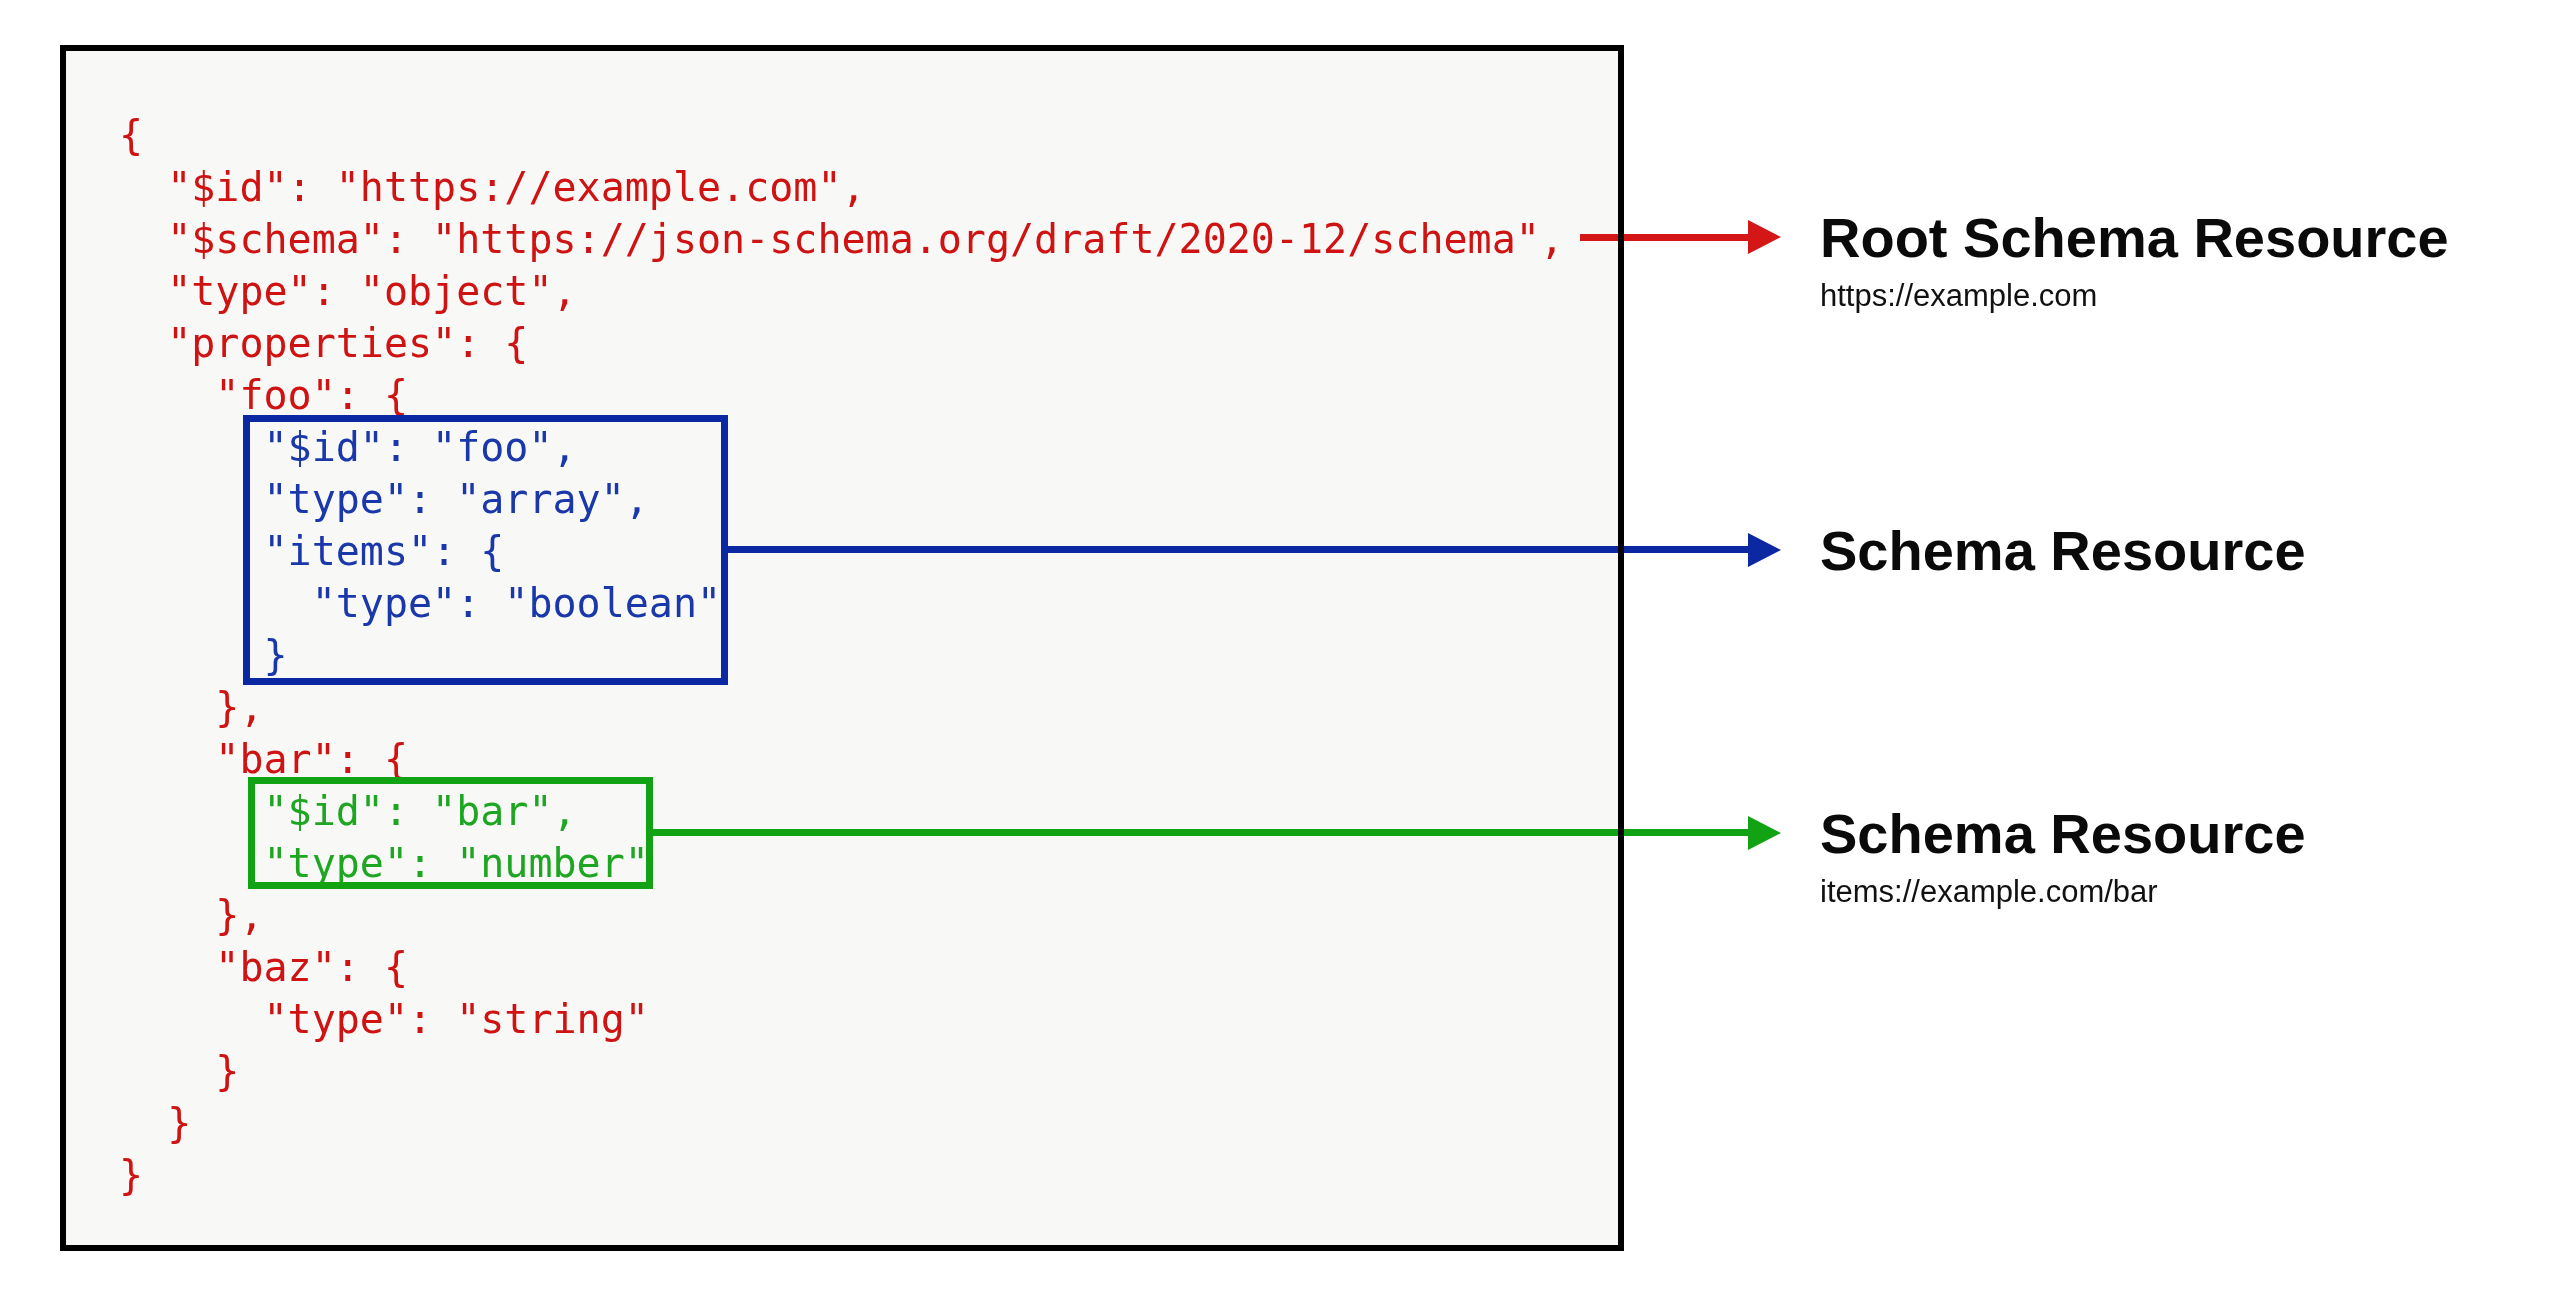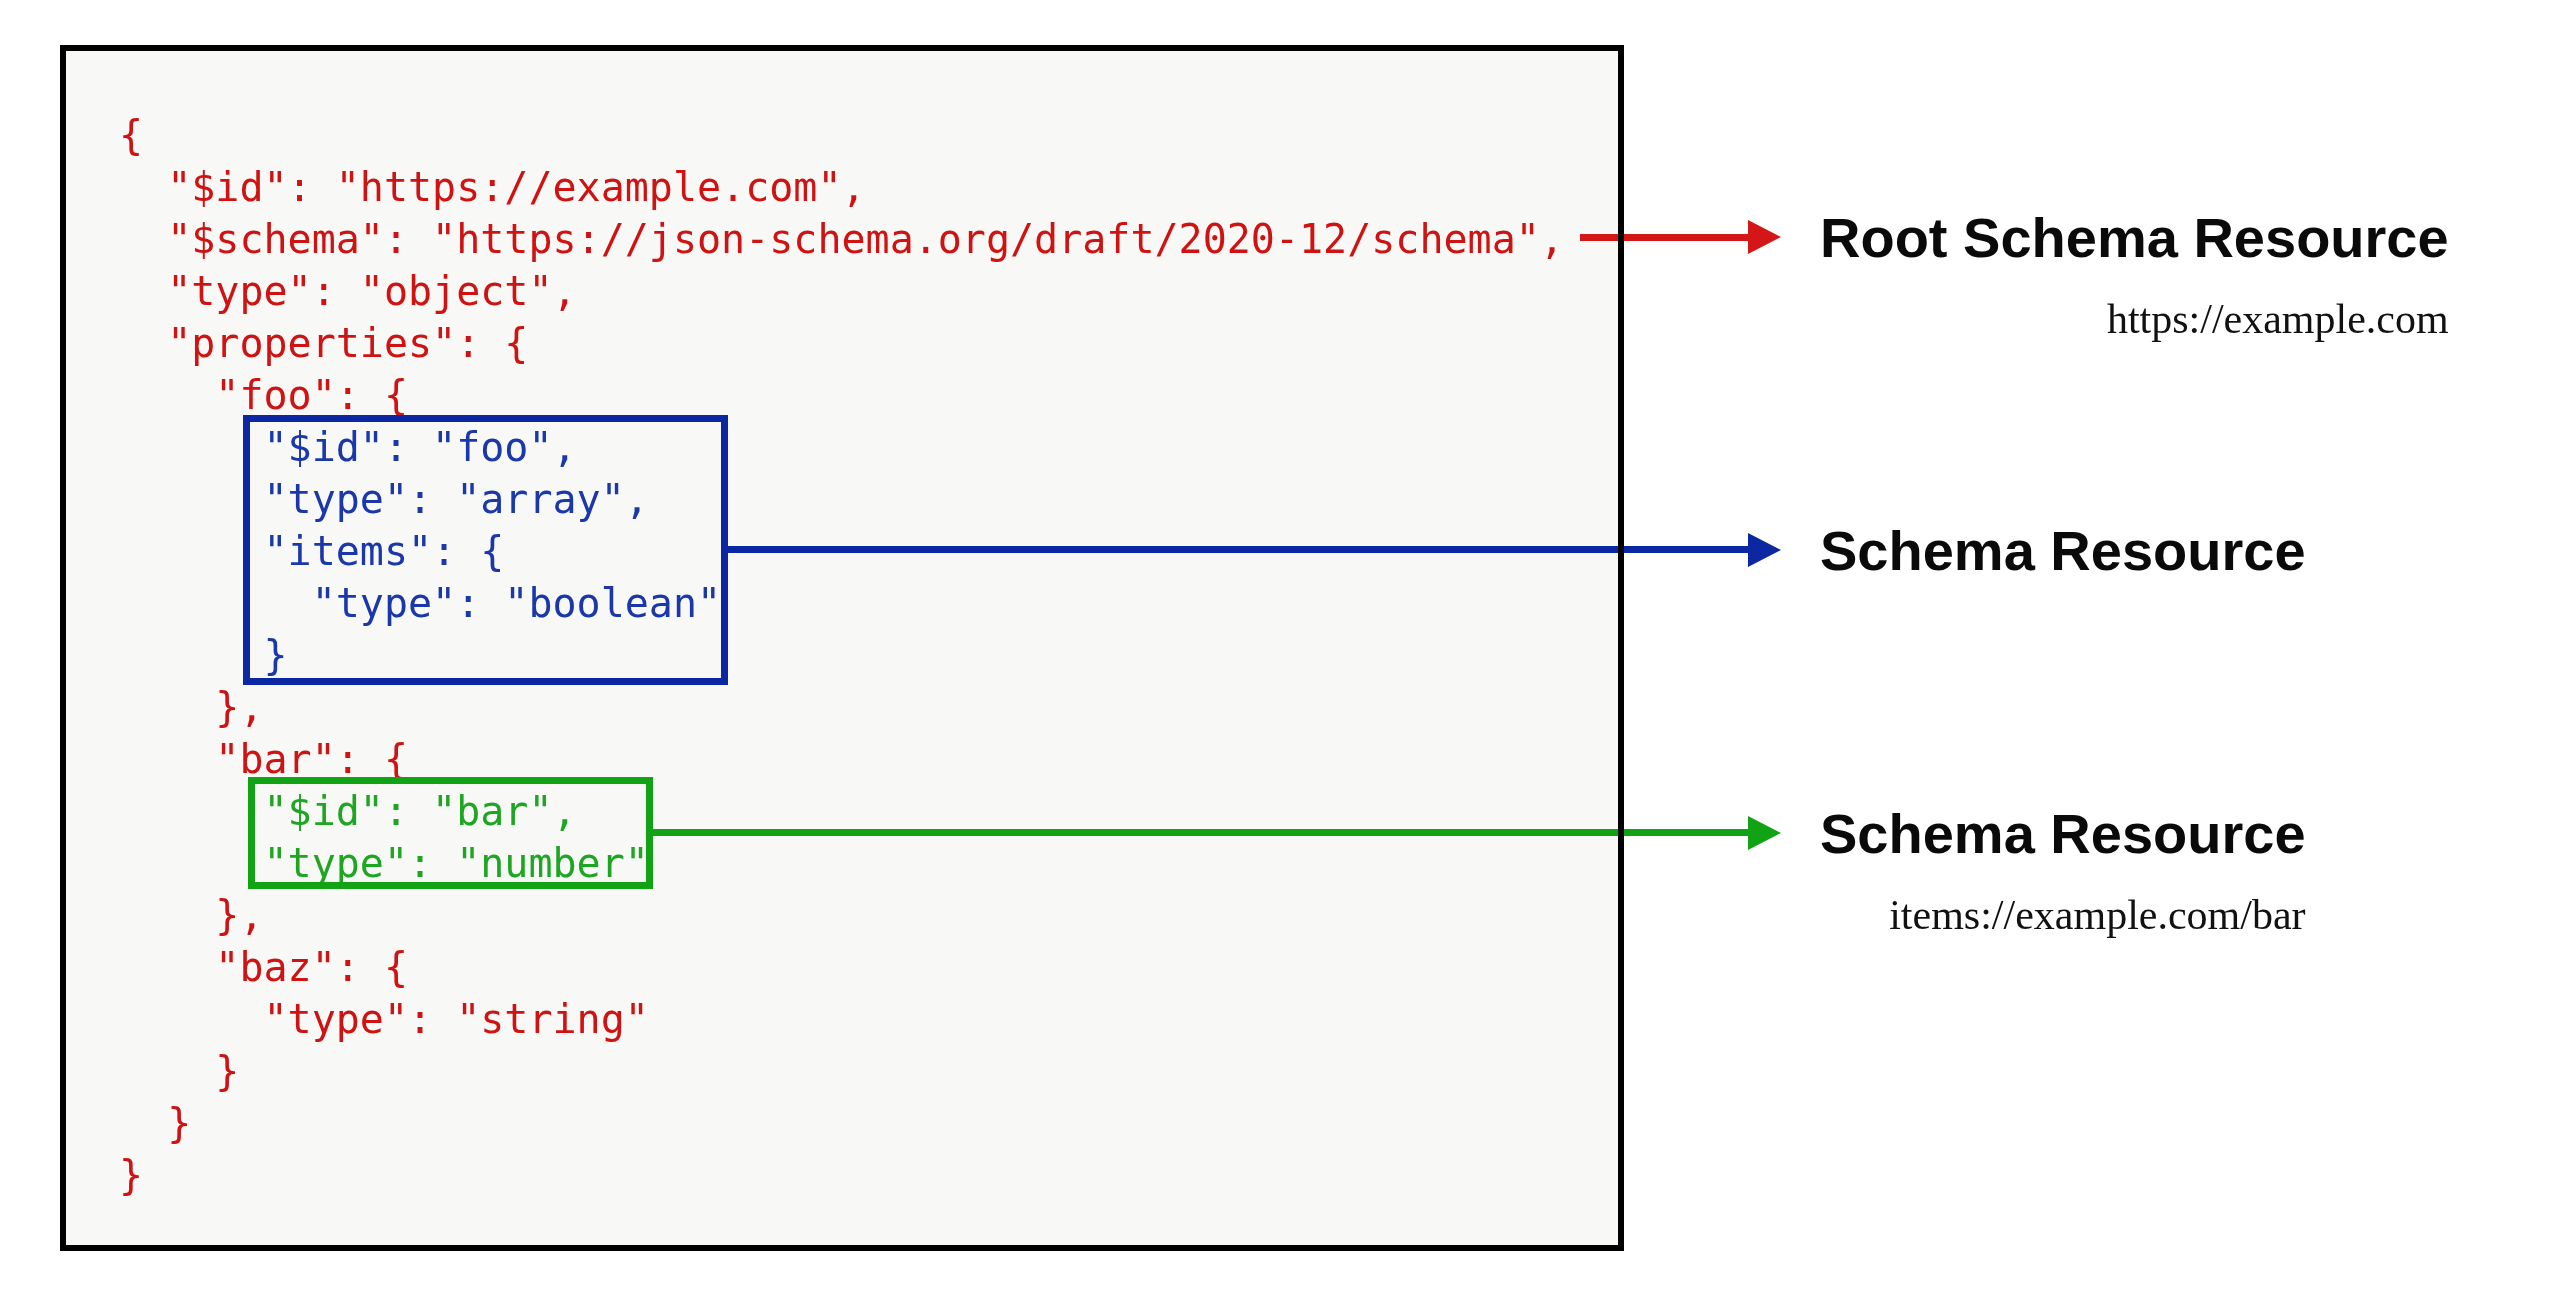--- a/index.html
+++ b/index.html
@@ -40,32 +40,31 @@
   .conn-bar{left:653px;top:829px;width:1097px;background:#12a315;}
   .head{
     position:absolute;width:0;height:0;z-index:5;
     border-top:17px solid transparent;border-bottom:17px solid transparent;
     border-left-width:33px;border-left-style:solid;
   }
   .head-root{left:1748px;top:220px;border-left-color:#d41616;}
   .head-foo{left:1748px;top:533px;border-left-color:#0c27a2;}
   .head-bar{left:1748px;top:816px;border-left-color:#12a315;}
   
-  .ann{position:absolute;left:1820px;z-index:4;text-align:right;}
+  .ann{position:absolute;left:1820px;z-index:4;}
   .ann-root{top:205px;}
   .ann-foo{top:518px;}
   .ann-bar{top:801px;}
   .ann-title{
     font-family:"Liberation Sans", sans-serif;font-weight:bold;
     font-size:56px;line-height:65px;color:#0a0a0a;white-space:nowrap;
   }
   .ann-url{
-    margin-top:23px;
-    font-family:Liberation Serif, serif;
-    font-size:42px;line-height:52px;color:#111111;white-space:nowrap;
+    font-family:Liberation Sans, sans-serif;
+    font-size:31px;line-height:52px;color:#111111;white-space:nowrap;
   }
 </style>
 </head>
 <body>
 
 <div class="canvas">
 
   <div class="code-box"></div>
 
   <div class="code">

